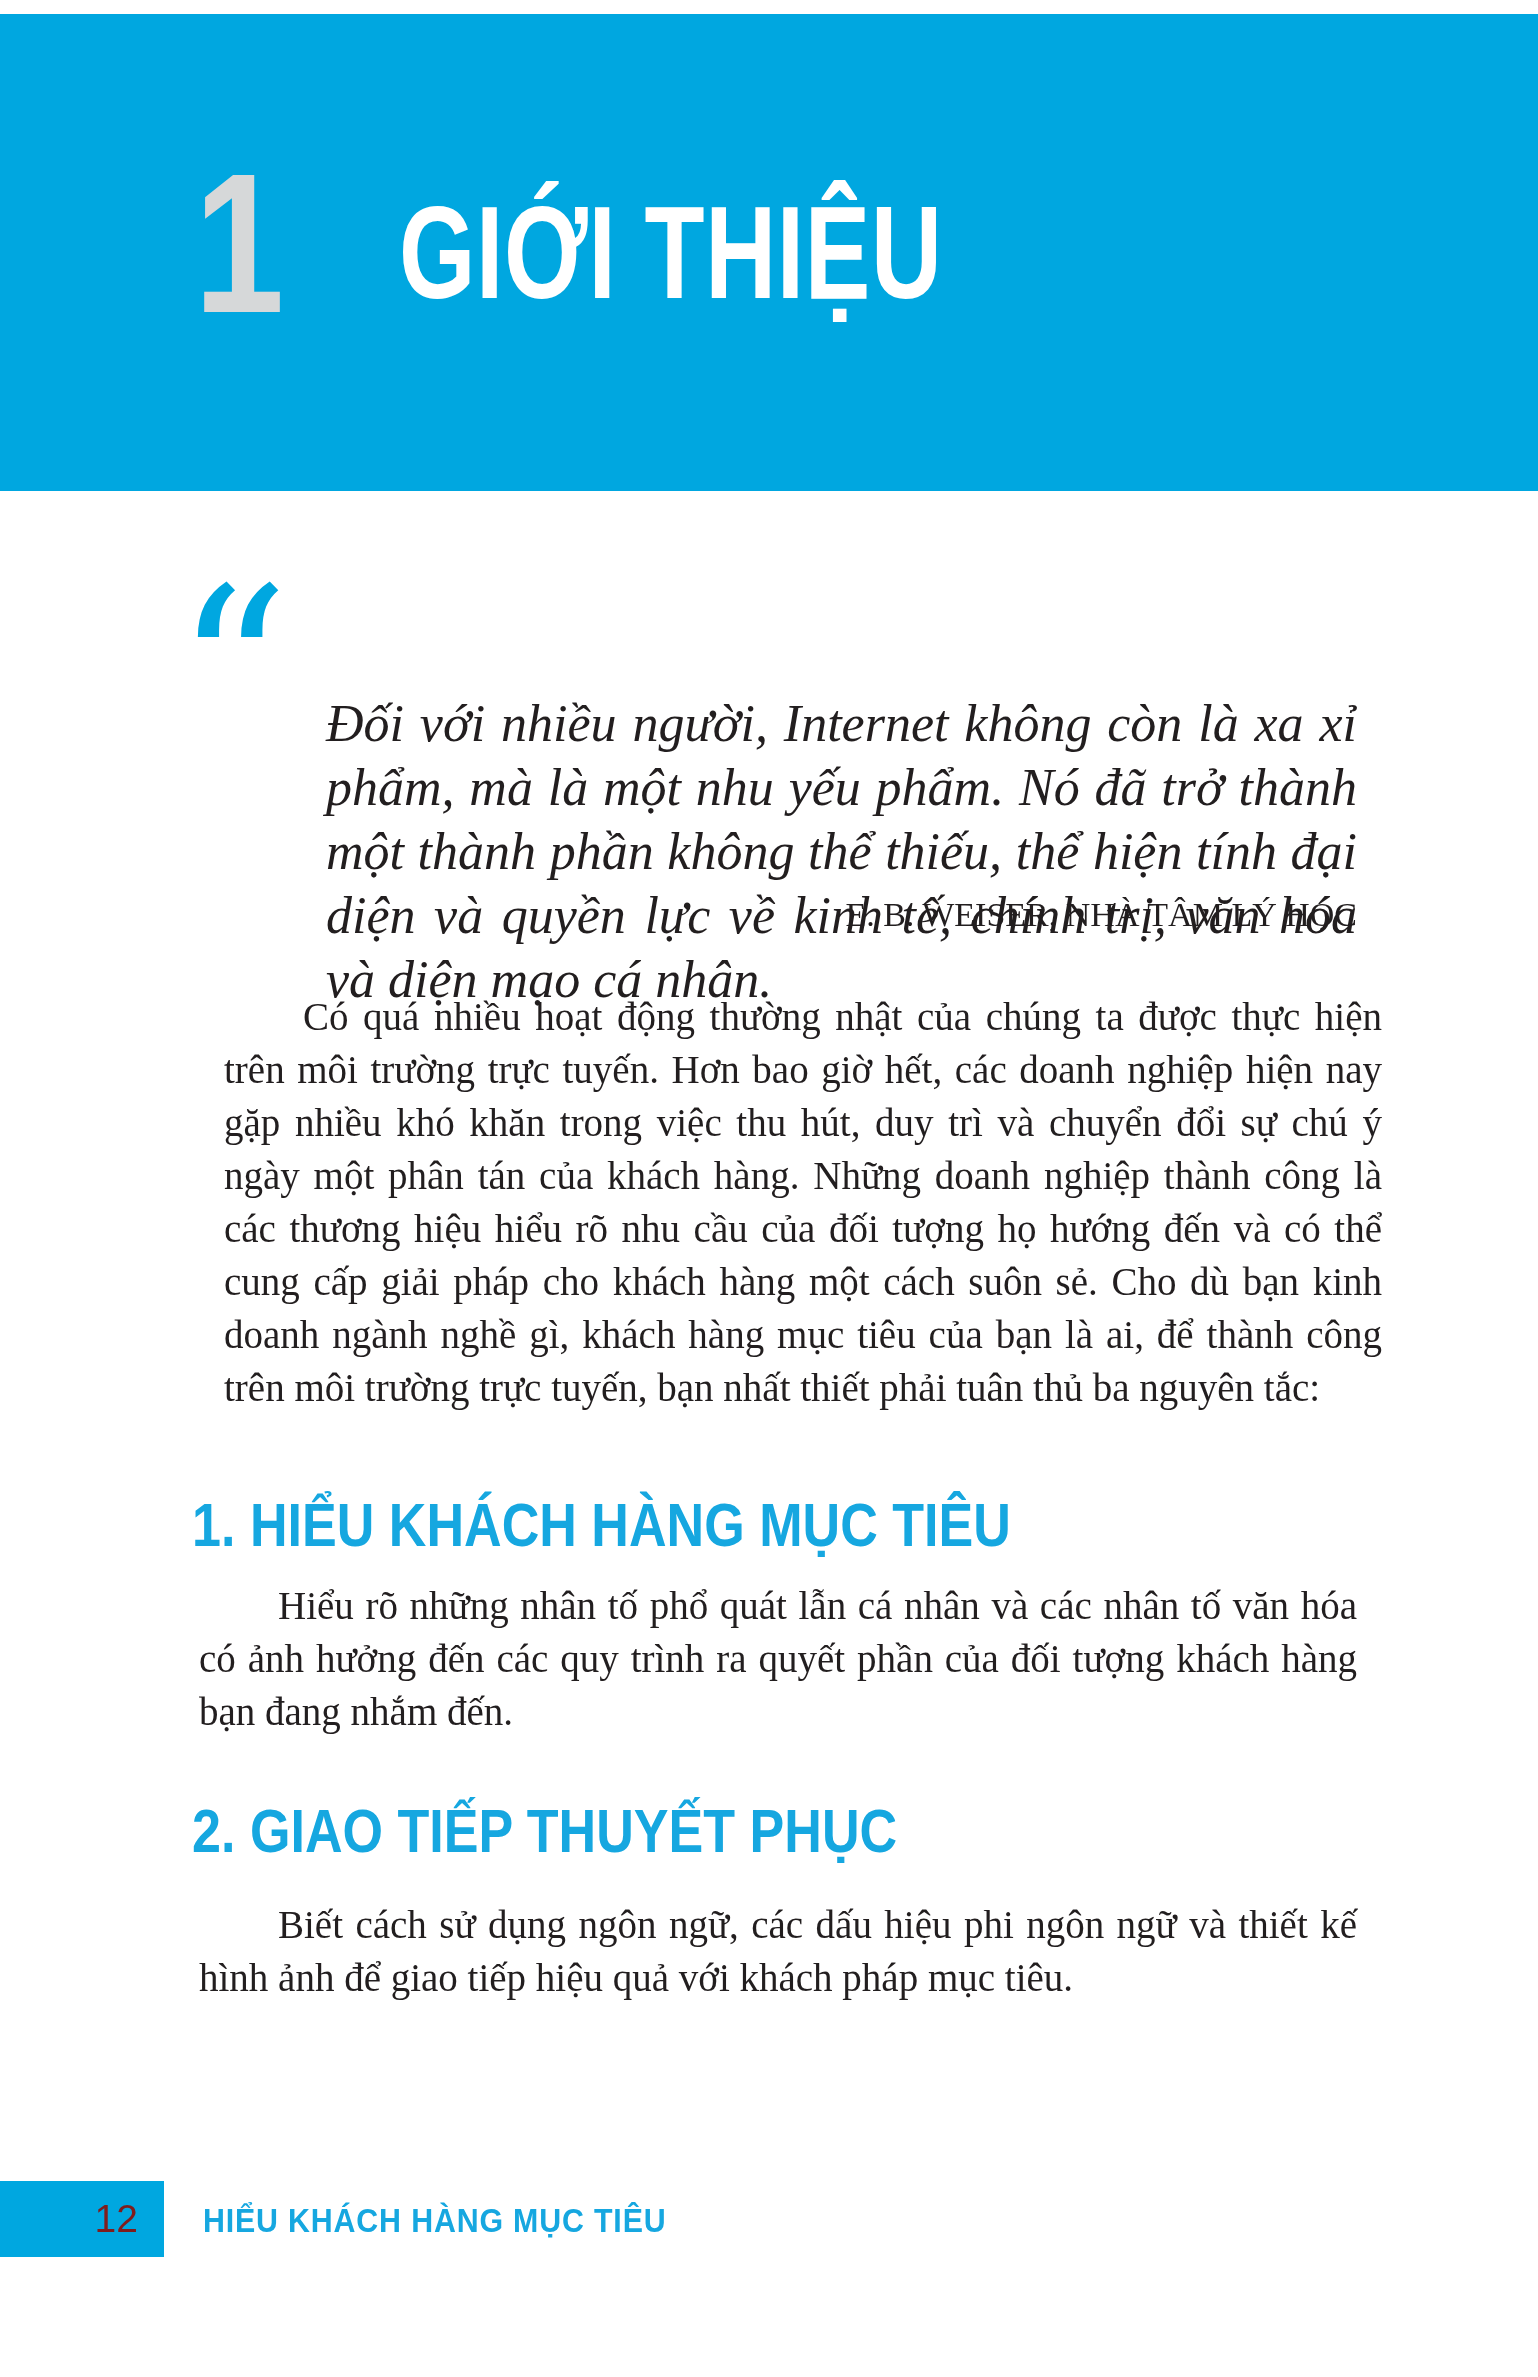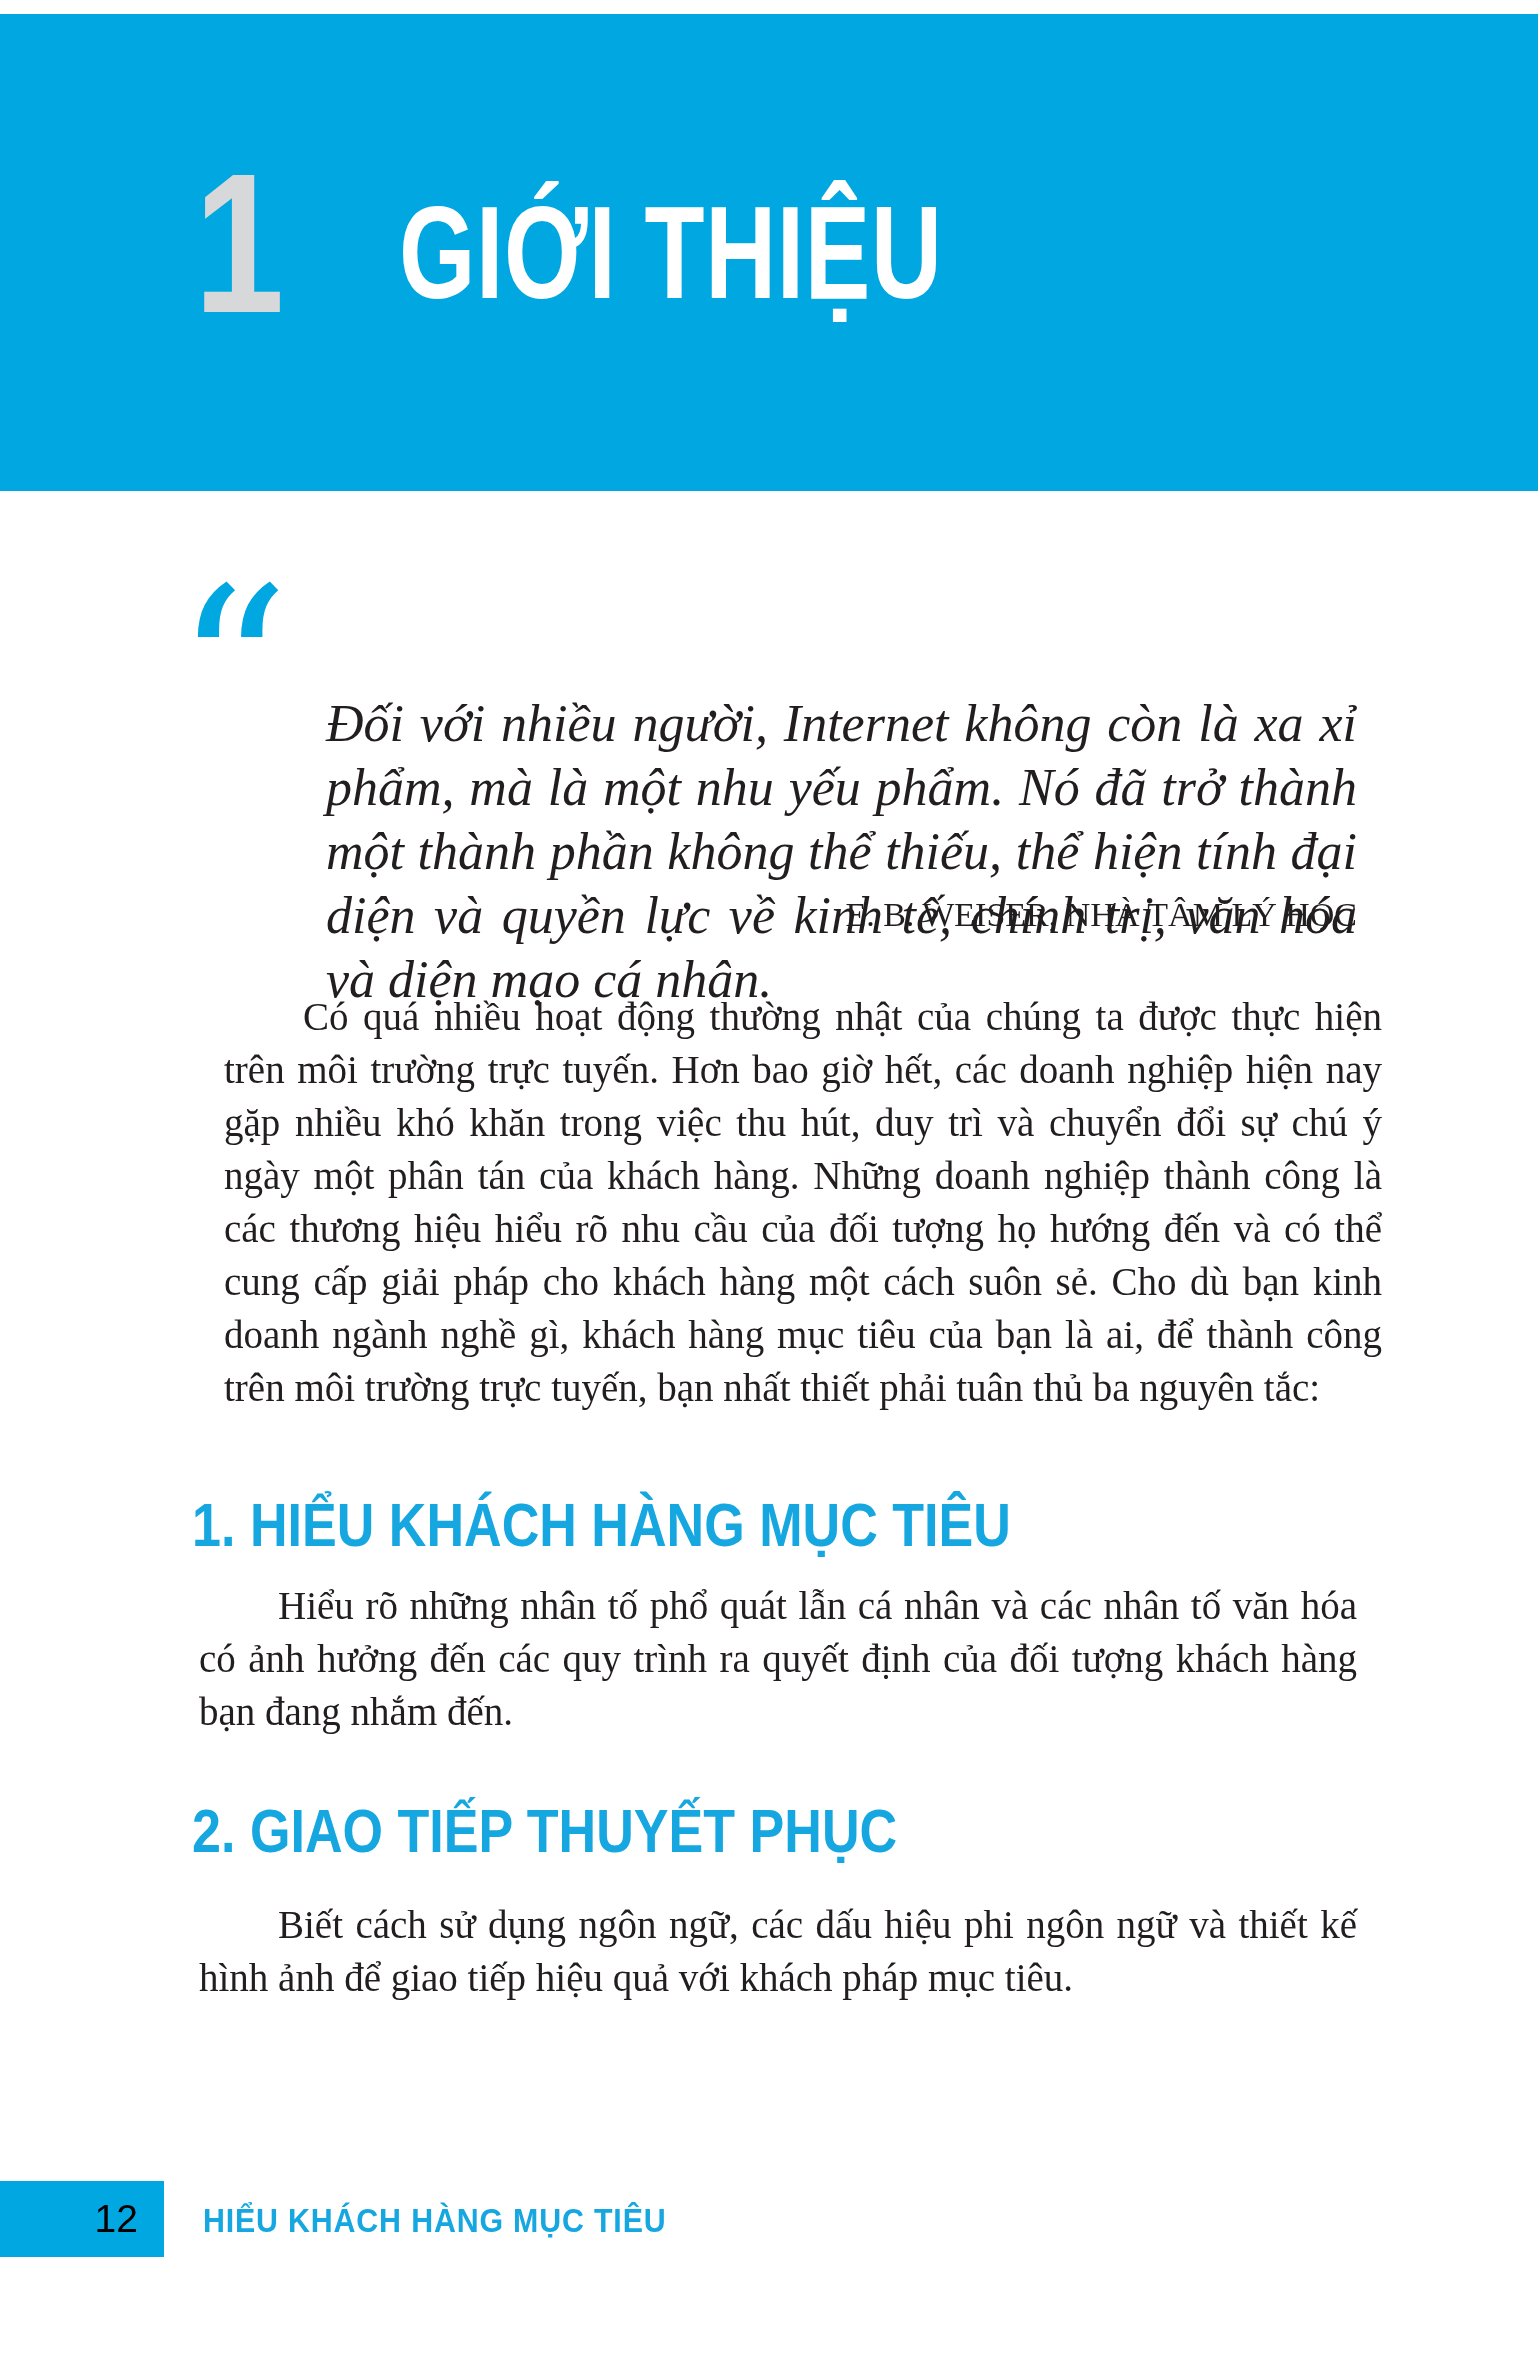--- a/index.html
+++ b/index.html
@@ -93,21 +93,21 @@
     transform-origin: left top;
     white-space: nowrap;
   }
   .sec1-heading { top: 1443px; }
   .sec2-heading { top: 1749px; }
   .footer-box {
     position: absolute;
     left: 0; top: 2181px;
     width: 164px; height: 76px;
     background: #00a7e0;
-    color: #000000;
+    color: #7f1d1d;
     font-family: "Liberation Sans", sans-serif;
     font-size: 39px;
     line-height: 76px;
     text-align: right;
     padding-right: 26px;
     box-sizing: border-box;
     padding-left: 28px;
   }
   .footer-title {
     position: absolute;
@@ -134,21 +134,21 @@
 
 <section>
   <span class="quote-mark">“</span>
   <p class="quote-text">Đối với nhiều người, Internet không còn là xa xỉ phẩm, mà là một nhu yếu phẩm. Nó đã trở thành một thành phần không thể thiếu, thể hiện tính đại diện và quyền lực về kinh tế, chính trị, văn hóa và diện mạo cá nhân.</p>
   <p class="quote-attribution">E. B. WEISER, NHÀ TÂM LÝ HỌC</p>
 </section>
 
 <p class="body-para intro">Có quá nhiều hoạt động thường nhật của chúng ta được thực hiện trên môi trường trực tuyến. Hơn bao giờ hết, các doanh nghiệp hiện nay gặp nhiều khó khăn trong việc thu hút, duy trì và chuyển đổi sự chú ý ngày một phân tán của khách hàng. Những doanh nghiệp thành công là các thương hiệu hiểu rõ nhu cầu của đối tượng họ hướng đến và có thể cung cấp giải pháp cho khách hàng một cách suôn sẻ. Cho dù bạn kinh doanh ngành nghề gì, khách hàng mục tiêu của bạn là ai, để thành công trên môi trường trực tuyến, bạn nhất thiết phải tuân thủ ba nguyên tắc:</p>
 
 <h2 class="section-heading sec1-heading">1. HIỂU KHÁCH HÀNG MỤC TIÊU</h2>
-<p class="body-para sec1-body">Hiểu rõ những nhân tố phổ quát lẫn cá nhân và các nhân tố văn hóa có ảnh hưởng đến các quy trình ra quyết định của đối tượng khách hàng bạn đang nhắm đến.</p>
+<p class="body-para sec1-body">Hiểu rõ những nhân tố phổ quát lẫn cá nhân và các nhân tố văn hóa có ảnh hưởng đến các quy trình ra quyết phần của đối tượng khách hàng bạn đang nhắm đến.</p>
 
 <h2 class="section-heading sec2-heading">2. GIAO TIẾP THUYẾT PHỤC</h2>
 <p class="body-para sec2-body">Biết cách sử dụng ngôn ngữ, các dấu hiệu phi ngôn ngữ và thiết kế hình ảnh để giao tiếp hiệu quả với khách pháp mục tiêu.</p>
 
 <footer>
   <div class="footer-box">12</div>
   <span class="footer-title">HIỂU KHÁCH HÀNG MỤC TIÊU</span>
 </footer>
 
 

